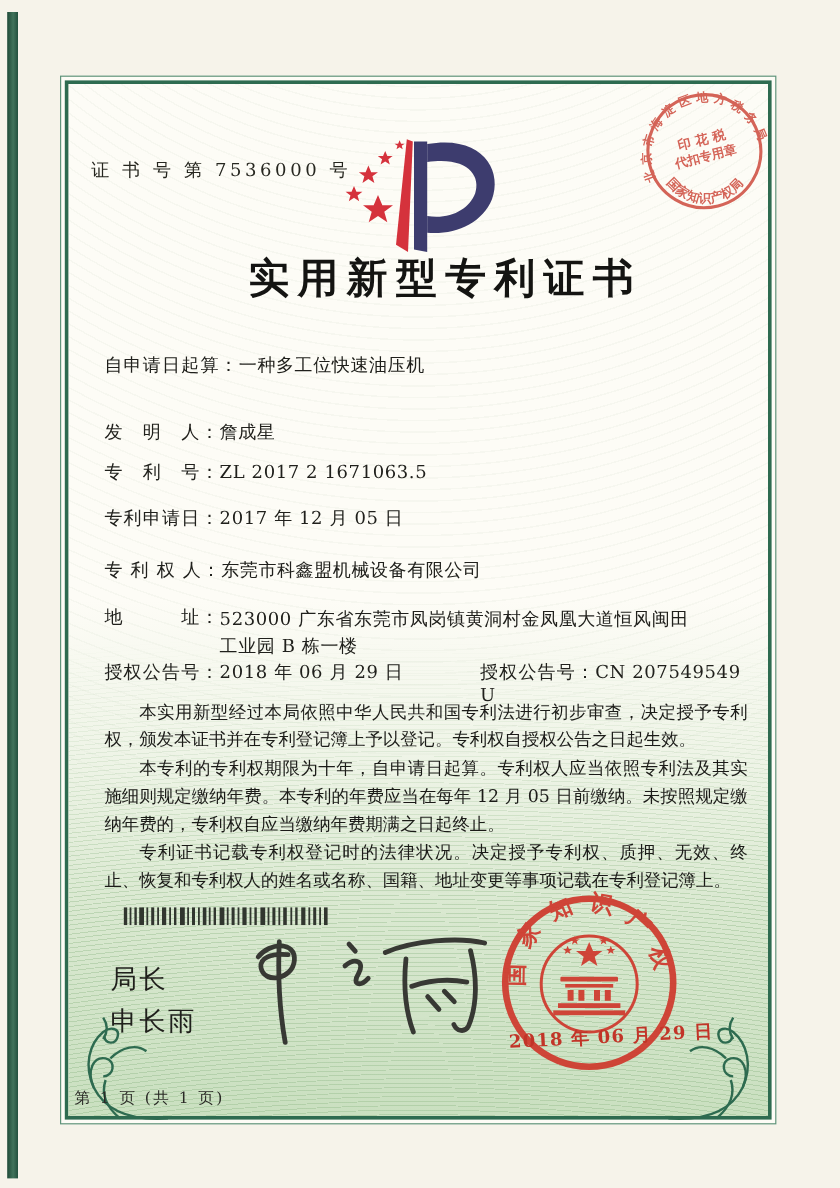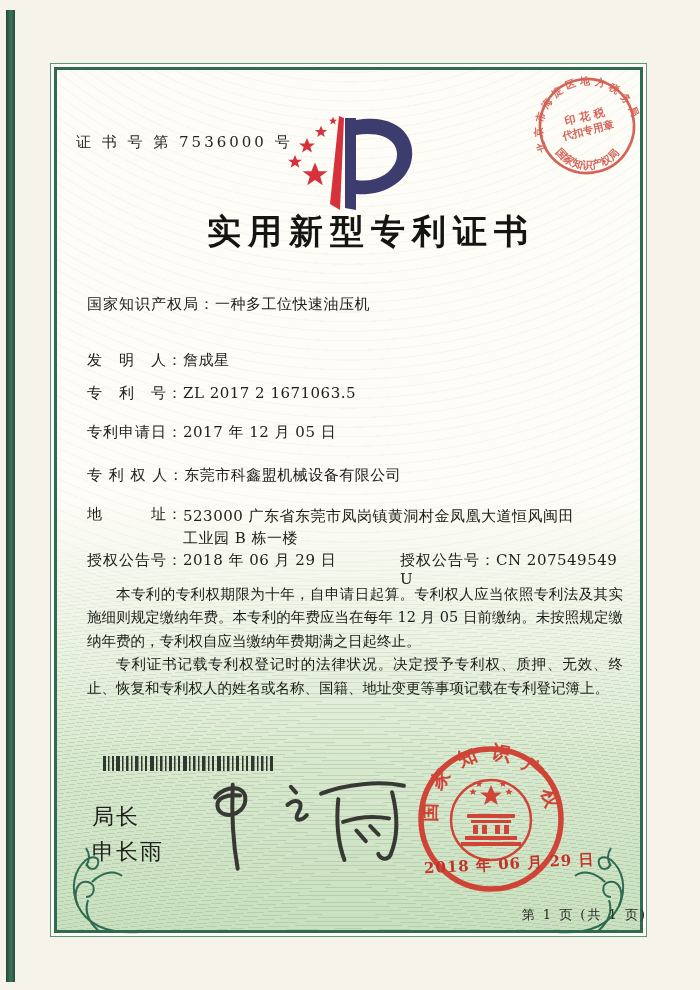--- a/index.html
+++ b/index.html
@@ -67,21 +67,21 @@
   .barcode { position:absolute; left:103px; top:756px; width:172px; height:15px; }
   .signer { position:absolute; left:92px; top:799px; font-size:22px; line-height:35px; color:#20201c; letter-spacing:2px; }
   .signature { position:absolute; left:196px; top:762px; width:235px; height:115px; transform:rotate(-2deg); }
   .seal { position:absolute; left:415px; top:740px; width:152px; height:158px; opacity:.92; }
   .seal-date {
     position:absolute; left:424px; top:855px; width:160px;
     color:#c23428; font-size:15px; letter-spacing:1px; white-space:nowrap;
     transform:rotate(-3deg); font-weight:700;
   }
   .footer {
-    position:absolute; left:50px; top:906px; width:597px; text-align:right;
+    position:absolute; left:62px; top:906px; width:597px; text-align:left;
     font-size:13px; letter-spacing:2px; color:#2a2a26;
   }
   .flourish { position:absolute; width:104px; height:98px; }
   .flourish-left  { left:40px;  top:842px; }
   .flourish-right { left:553px; top:842px; transform:scaleX(-1); }
 </style>
 </head>
 <body>
 
 <div class="binding-strip"></div>
@@ -126,21 +126,21 @@
   <use href="#star" transform="translate(57,9)  scale(0.42)" fill="#d5323c"></use>
   <use href="#star" transform="translate(45,20) scale(0.62)" fill="#d5323c"></use>
   <use href="#star" transform="translate(31,34) scale(0.80)" fill="#d5323c"></use>
   <use href="#star" transform="translate(19,50) scale(0.70)" fill="#d5323c"></use>
   <use href="#star" transform="translate(39,63) scale(1.25)" fill="#d5323c"></use>
 </svg>
 
 <div class="title">实用新型专利证书</div>
 
 <div class="field-row" style="top:295px">
-  <span class="lbl">国家知识产权局：</span><span class="val">一种多工位快速油压机</span>
+  <span class="lbl">自申请日起算：</span><span class="val">一种多工位快速油压机</span>
 </div>
 <div class="field-row" style="top:351px">
   <span class="lbl">发　明　人：</span><span class="val">詹成星</span>
 </div>
 <div class="field-row" style="top:384px">
   <span class="lbl">专　利　号：</span><span class="val">ZL 2017 2 1671063.5</span>
 </div>
 <div class="field-row" style="top:423px">
   <span class="lbl">专利申请日：</span><span class="val">2017 年 12 月 05 日</span>
 </div>
@@ -152,20 +152,21 @@
 工业园 B 栋一楼</span>
 </div>
 <div class="field-row" style="top:551px; width:536px">
   <span class="lbl">授权公告号：</span><span class="val">2018 年 06 月 29 日</span>
   <span class="grant-no-pair">
     <span class="lbl">授权公告号：</span><span class="val">CN 207549549 U</span>
   </span>
 </div>
 
 <div class="body-text">
+  <p>本实用新型经过本局依照中华人民共和国专利法进行初步审查，决定授予专利权，颁发本证书并在专利登记簿上予以登记。专利权自授权公告之日起生效。</p>
   <p>本专利的专利权期限为十年，自申请日起算。专利权人应当依照专利法及其实施细则规定缴纳年费。本专利的年费应当在每年 12 月 05 日前缴纳。未按照规定缴纳年费的，专利权自应当缴纳年费期满之日起终止。</p>
   <p>专利证书记载专利权登记时的法律状况。决定授予专利权、质押、无效、终止、恢复和专利权人的姓名或名称、国籍、地址变更等事项记载在专利登记簿上。</p>
 </div>
 
 <svg class="barcode" viewBox="0 0 172 15" preserveAspectRatio="none">
   <g fill="#31362f">
     <rect x="0" width="3" height="15"></rect>
       <rect x="5" width="1.5" height="15"></rect>
       <rect x="9" width="2" height="15"></rect>
     <rect x="13" width="4" height="15"></rect>

